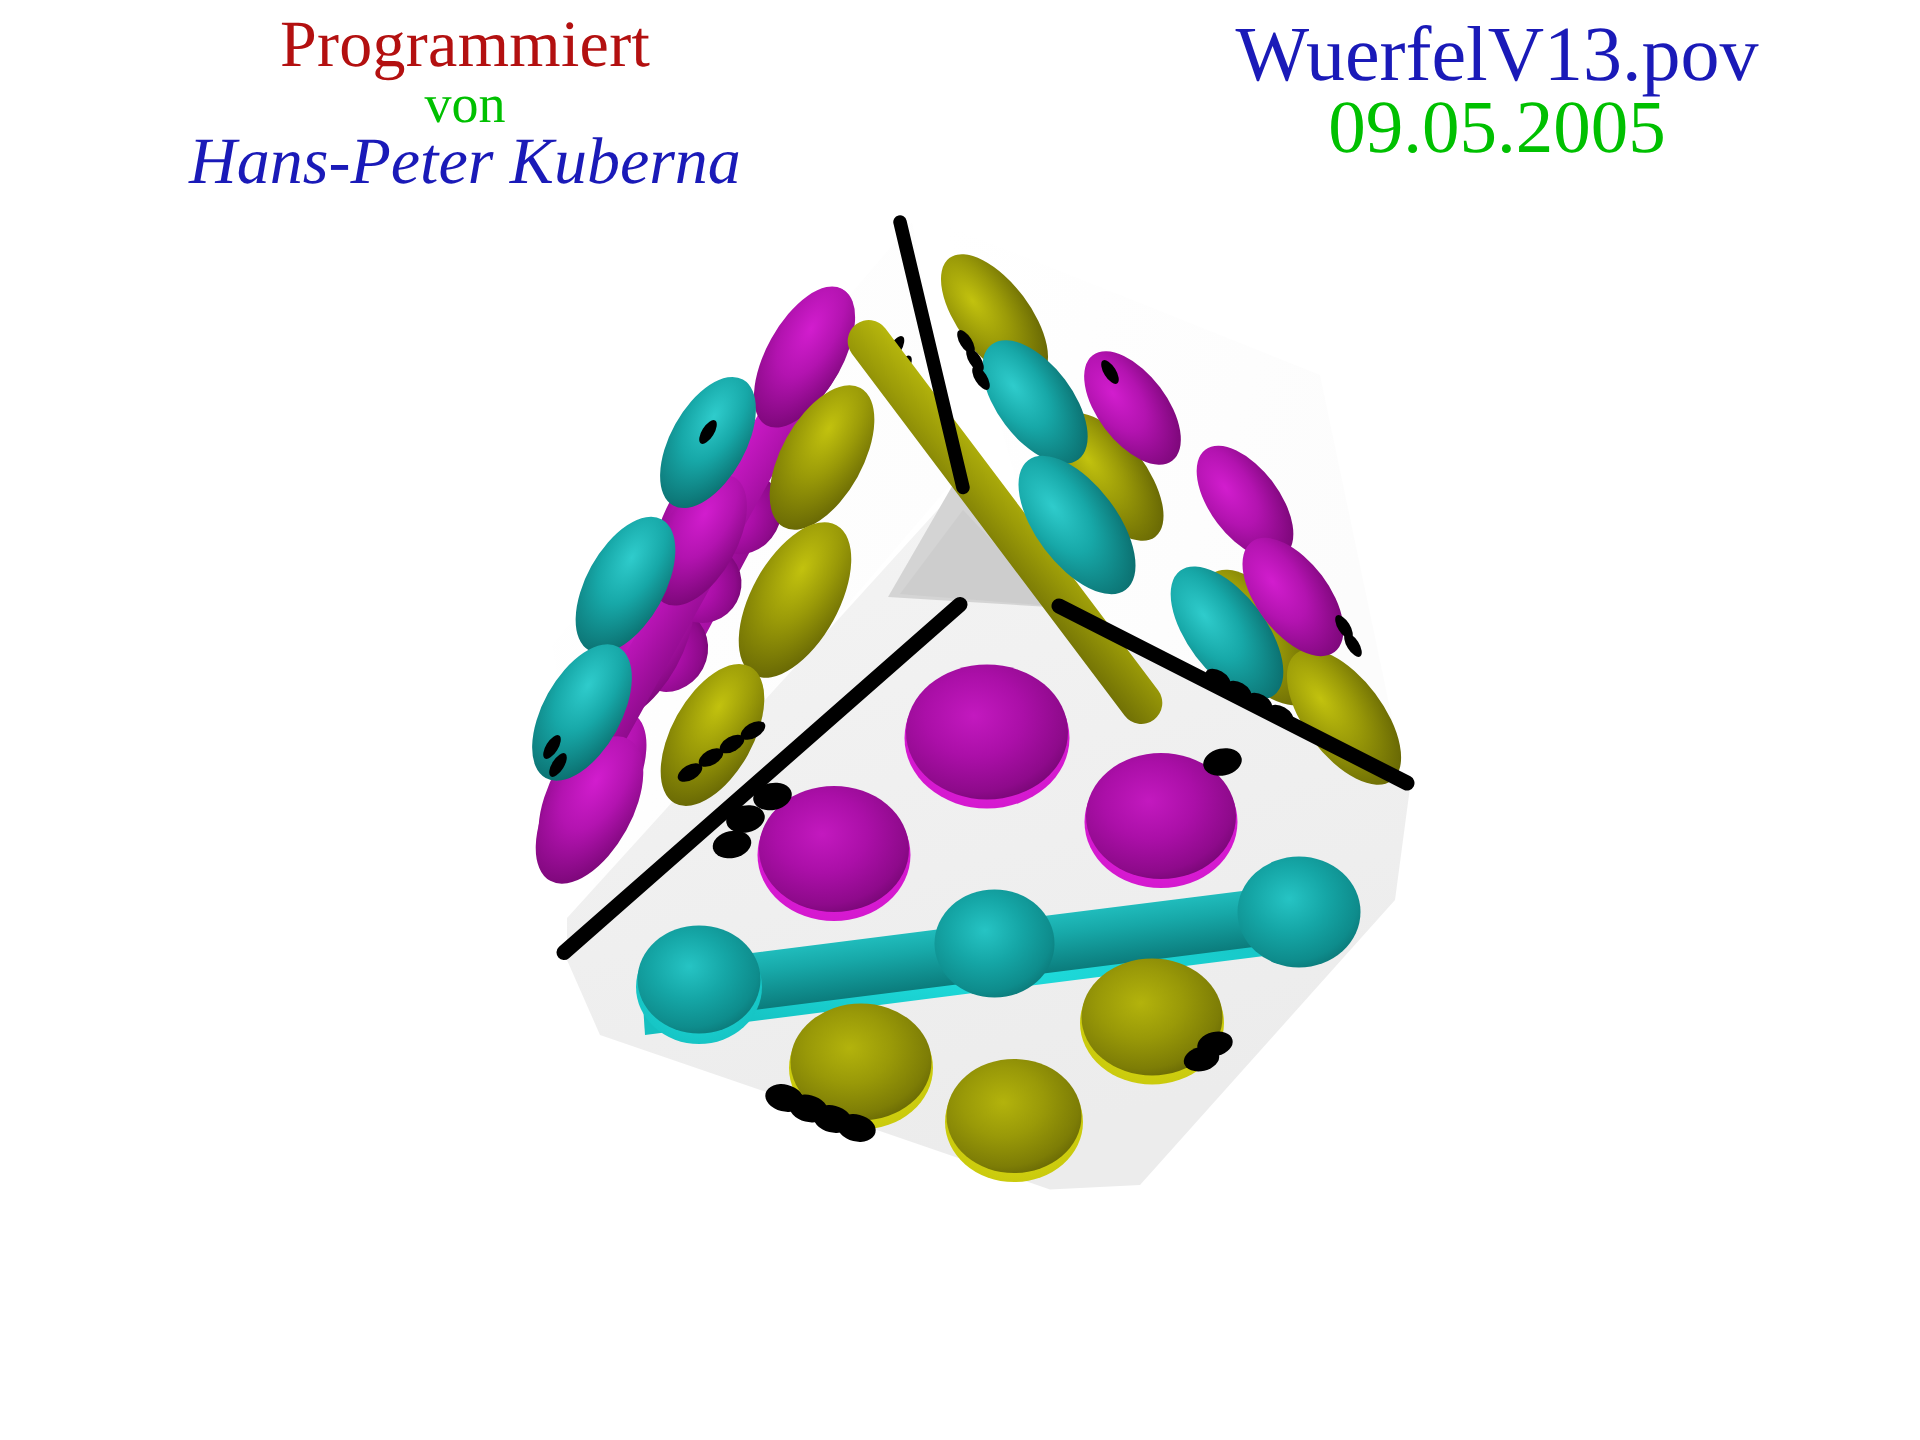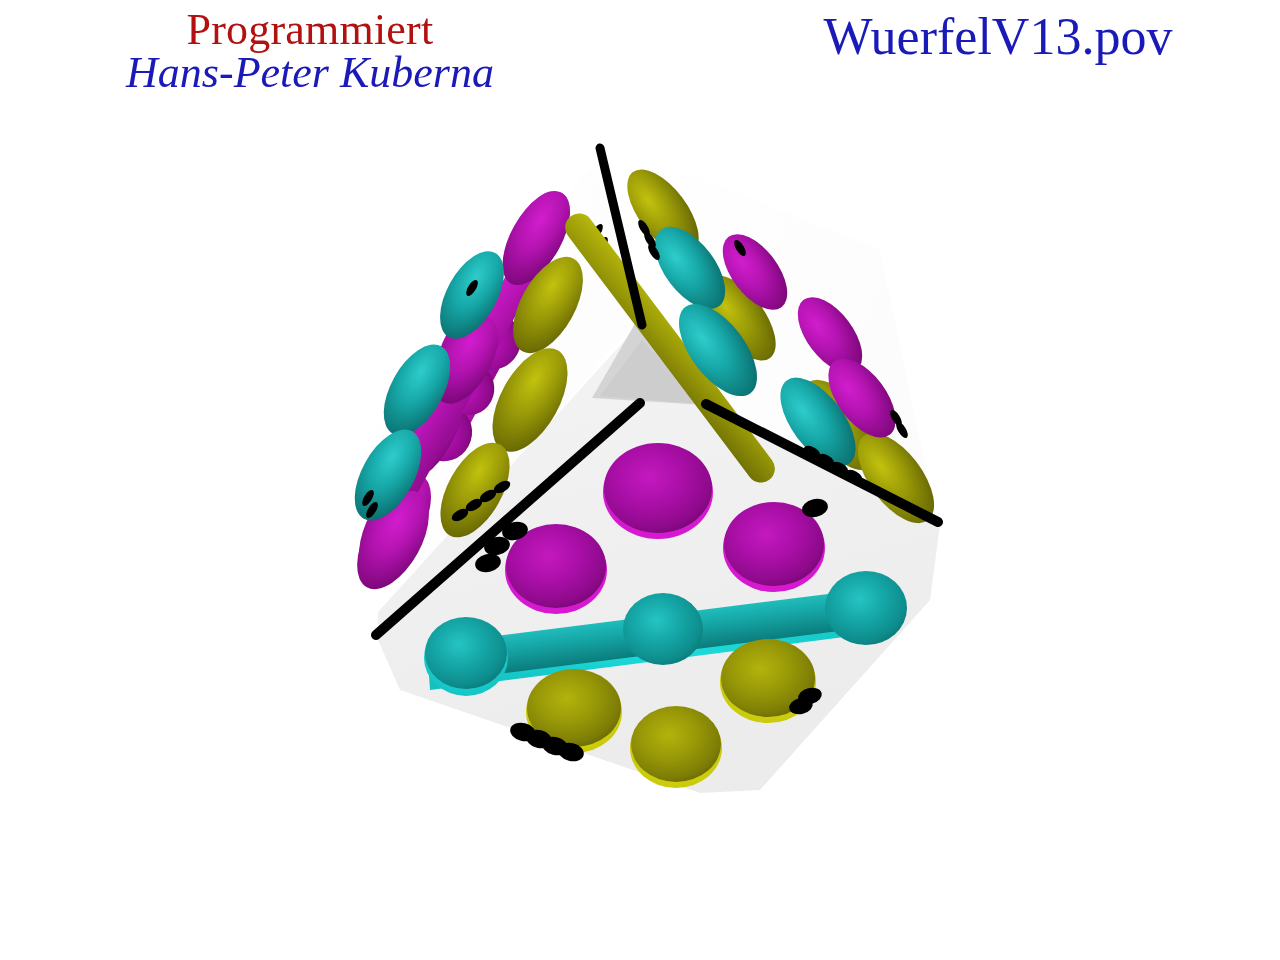--- a/index.html
+++ b/index.html
@@ -73,25 +73,27 @@
     width: 1280px;
     height: 960px;
   }
   .die-svg { display: block; }
 </style>
 </head>
 <body>
 
 <div class="credit-block">
   <span class="credit-line1">Programmiert</span>
+  <span class="credit-line2">von</span>
   <span class="credit-line3">Hans-Peter Kuberna</span>
 </div>
 
 <div class="file-block">
   <span class="file-name">WuerfelV13.pov</span>
+  <span class="file-date">09.05.2005</span>
 </div>
 
 <div class="die-stage">
 <svg class="die-svg" width="1280" height="960" viewBox="0 0 1280 960" xmlns="http://www.w3.org/2000/svg">
   <defs>
 
     <radialGradient id="gMag" cx="42%" cy="38%" r="72%">
       <stop offset="0%" stop-color="#c319bf"></stop>
       <stop offset="42%" stop-color="#ab0fa8"></stop>
       <stop offset="78%" stop-color="#8e0a8b"></stop>

